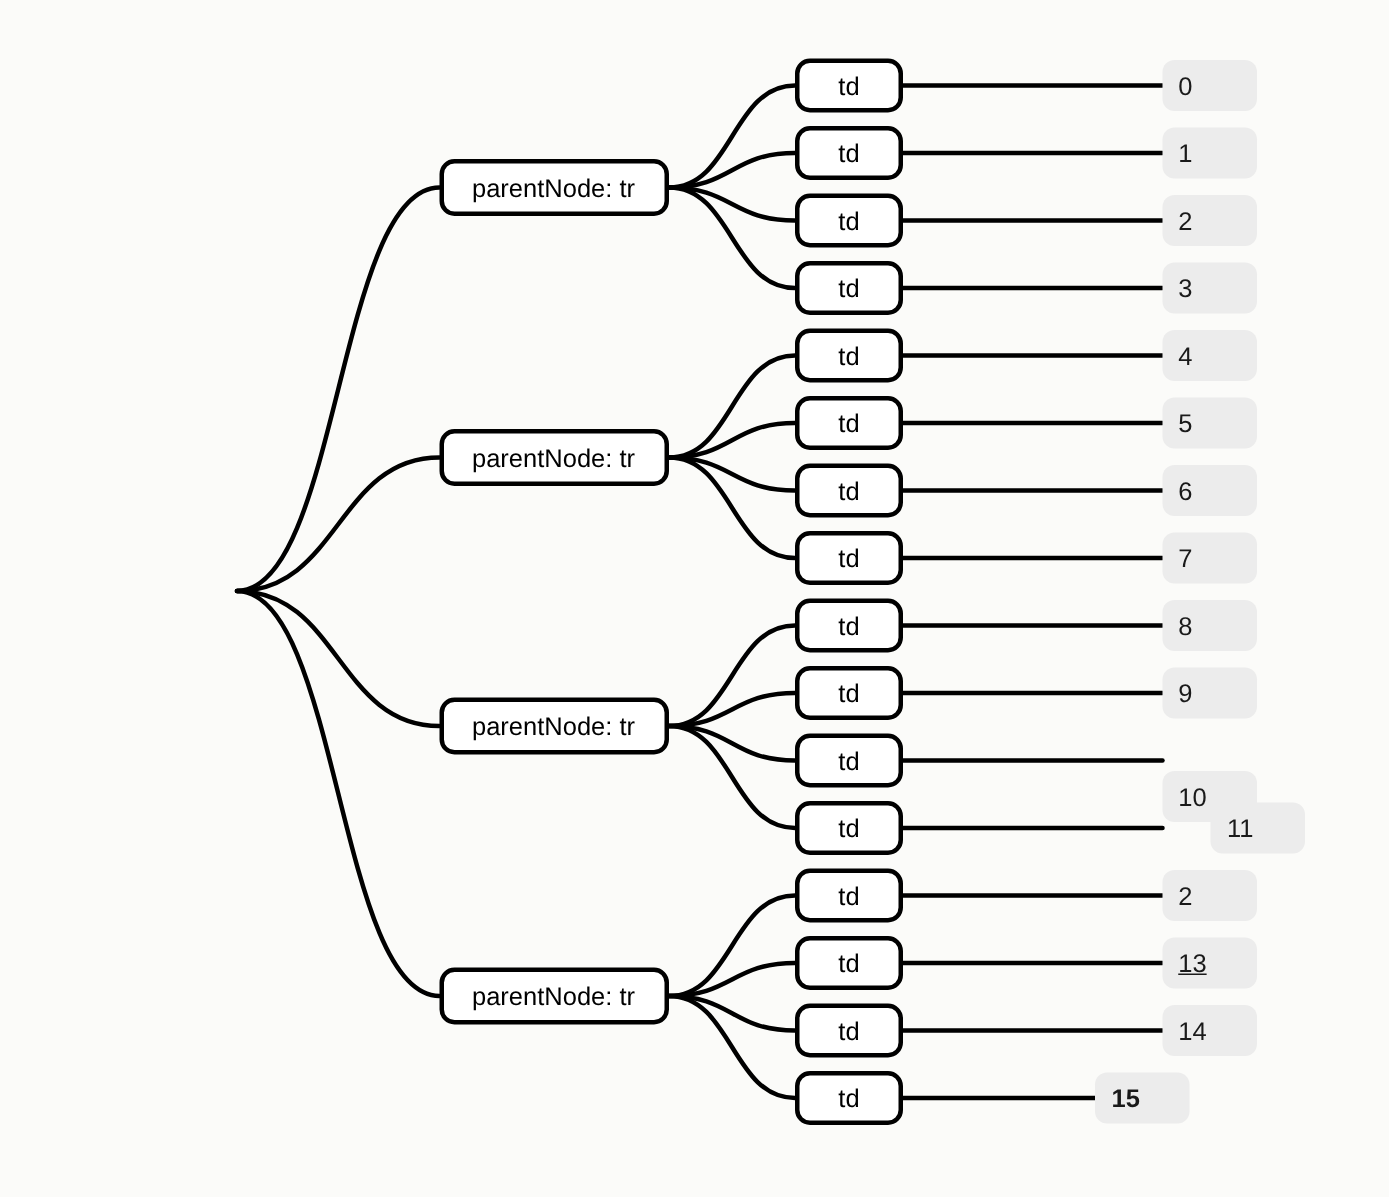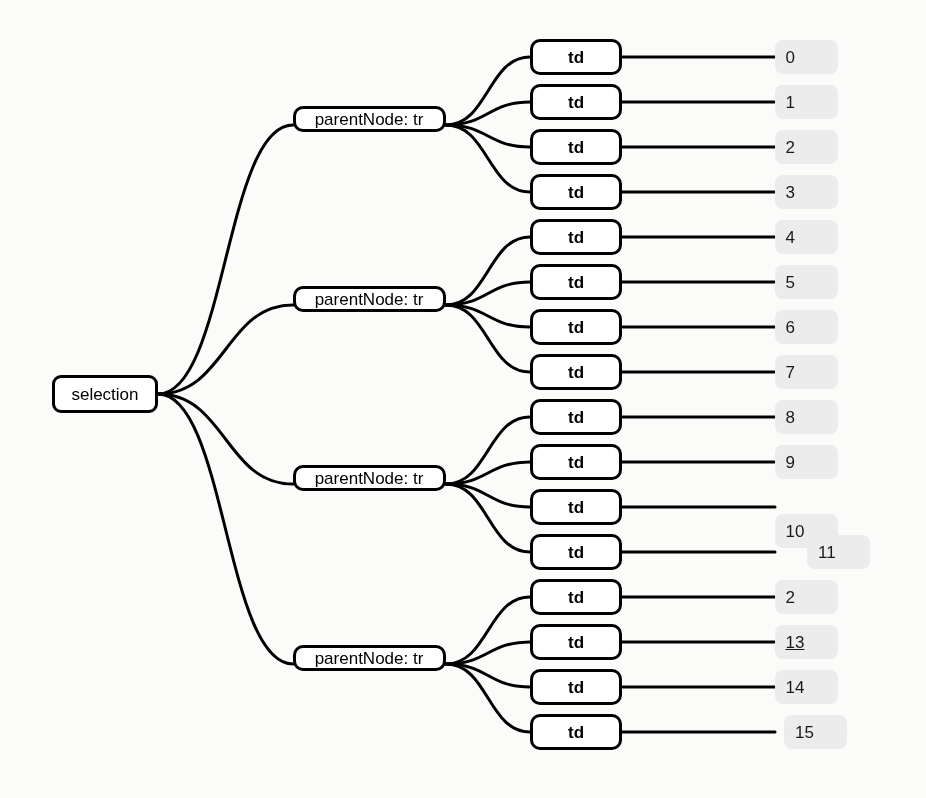--- a/index.html
+++ b/index.html
@@ -46,27 +46,26 @@
   .node-selection {
     left: 52px;
     top: 375px;
     width: 106px;
     height: 38px;
     border-radius: 9px;
   }
   .node-parent {
     left: 293px;
     width: 153px;
-    height: 26px;
+    height: 38px;
   }
   .node-td {
     left: 530px;
-    width: 92px;
+    width: 72px;
     height: 36px;
-    font-weight: bold;
   }
   .node-value {
     left: 775px;
     width: 63px;
     height: 34px;
     background: #ececec;
     border-radius: 8px;
     justify-content: flex-start;
     padding-left: 11px;
     color: #1a1a1a;
@@ -111,23 +110,20 @@
       <line x1="602" y1="417" x2="775" y2="417" stroke="#000000" stroke-width="3" stroke-linecap="round"></line>
       <line x1="602" y1="462" x2="775" y2="462" stroke="#000000" stroke-width="3" stroke-linecap="round"></line>
       <line x1="602" y1="507" x2="775" y2="507" stroke="#000000" stroke-width="3" stroke-linecap="round"></line>
       <line x1="602" y1="552" x2="775" y2="552" stroke="#000000" stroke-width="3" stroke-linecap="round"></line>
       <line x1="602" y1="597" x2="775" y2="597" stroke="#000000" stroke-width="3" stroke-linecap="round"></line>
       <line x1="602" y1="642" x2="775" y2="642" stroke="#000000" stroke-width="3" stroke-linecap="round"></line>
       <line x1="602" y1="687" x2="775" y2="687" stroke="#000000" stroke-width="3" stroke-linecap="round"></line>
       <line x1="602" y1="732" x2="775" y2="732" stroke="#000000" stroke-width="3" stroke-linecap="round"></line>
     </svg>
 
-  <div class="node node-rounded node-selection">
-    <span>selection</span>
-  </div>
 
   <div class="node node-rounded node-parent" id="parent-0" style="left: 292.5px; top: 106px;">
     <span>parentNode: tr</span>
   </div>
   <div class="node node-rounded node-parent" id="parent-1" style="left: 292.5px; top: 286px;">
     <span>parentNode: tr</span>
   </div>
   <div class="node node-rounded node-parent" id="parent-2" style="left: 292.5px; top: 465px;">
     <span>parentNode: tr</span>
   </div>
@@ -222,17 +218,17 @@
     </div>
   <div class="node node-value" id="value-12" style="left: 774.5px; top: 580px;">
       <span>2</span>
     </div>
   <div class="node node-value" id="value-13" style="left: 774.5px; top: 625px; text-decoration: underline;">
       <span>13</span>
     </div>
   <div class="node node-value" id="value-14" style="left: 774.5px; top: 670px; text-align: right;">
       <span>14</span>
     </div>
-  <div class="node node-value" id="value-15" style="left: 784px; top: 715px;">
+  <div class="node node-value" id="value-15" style="left: 730px; top: 715px; font-weight: bold;">
       <span>15</span>
     </div>
 
 </div>
 
 </body></html>

